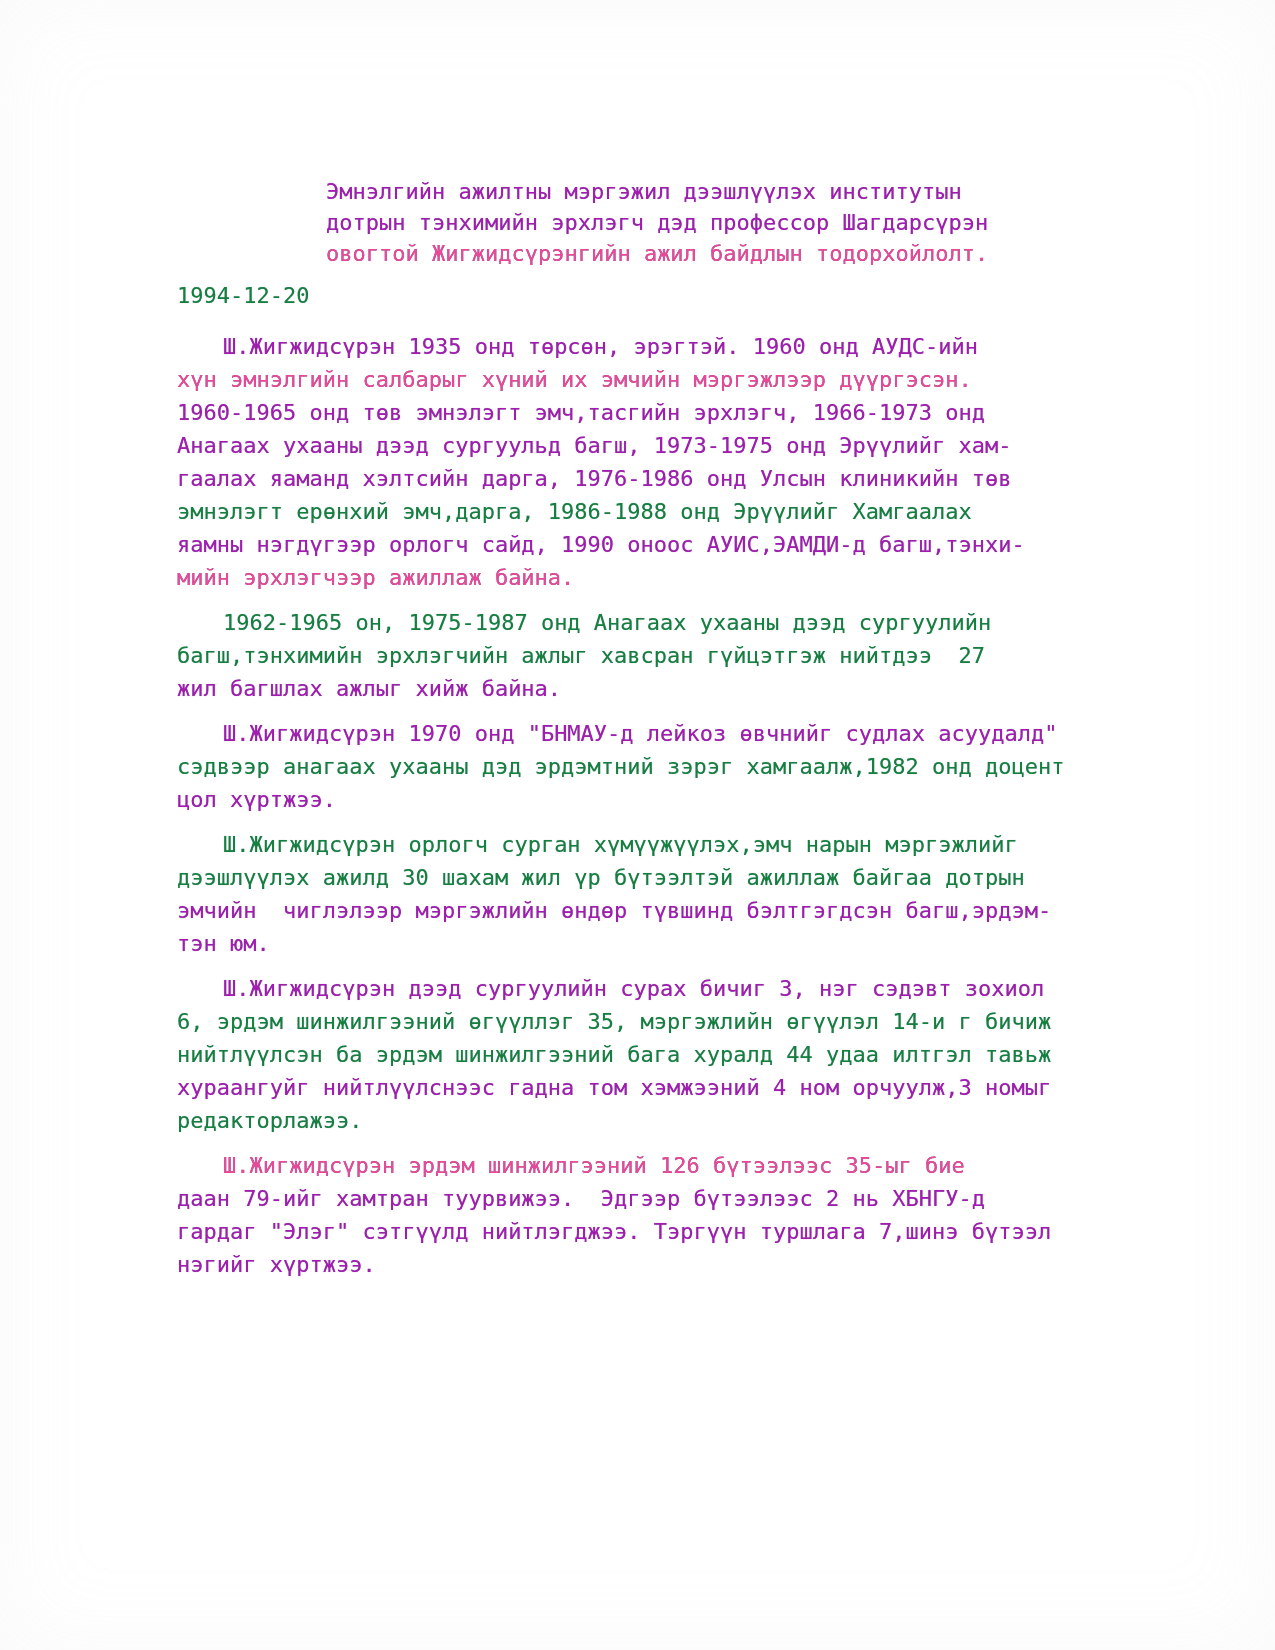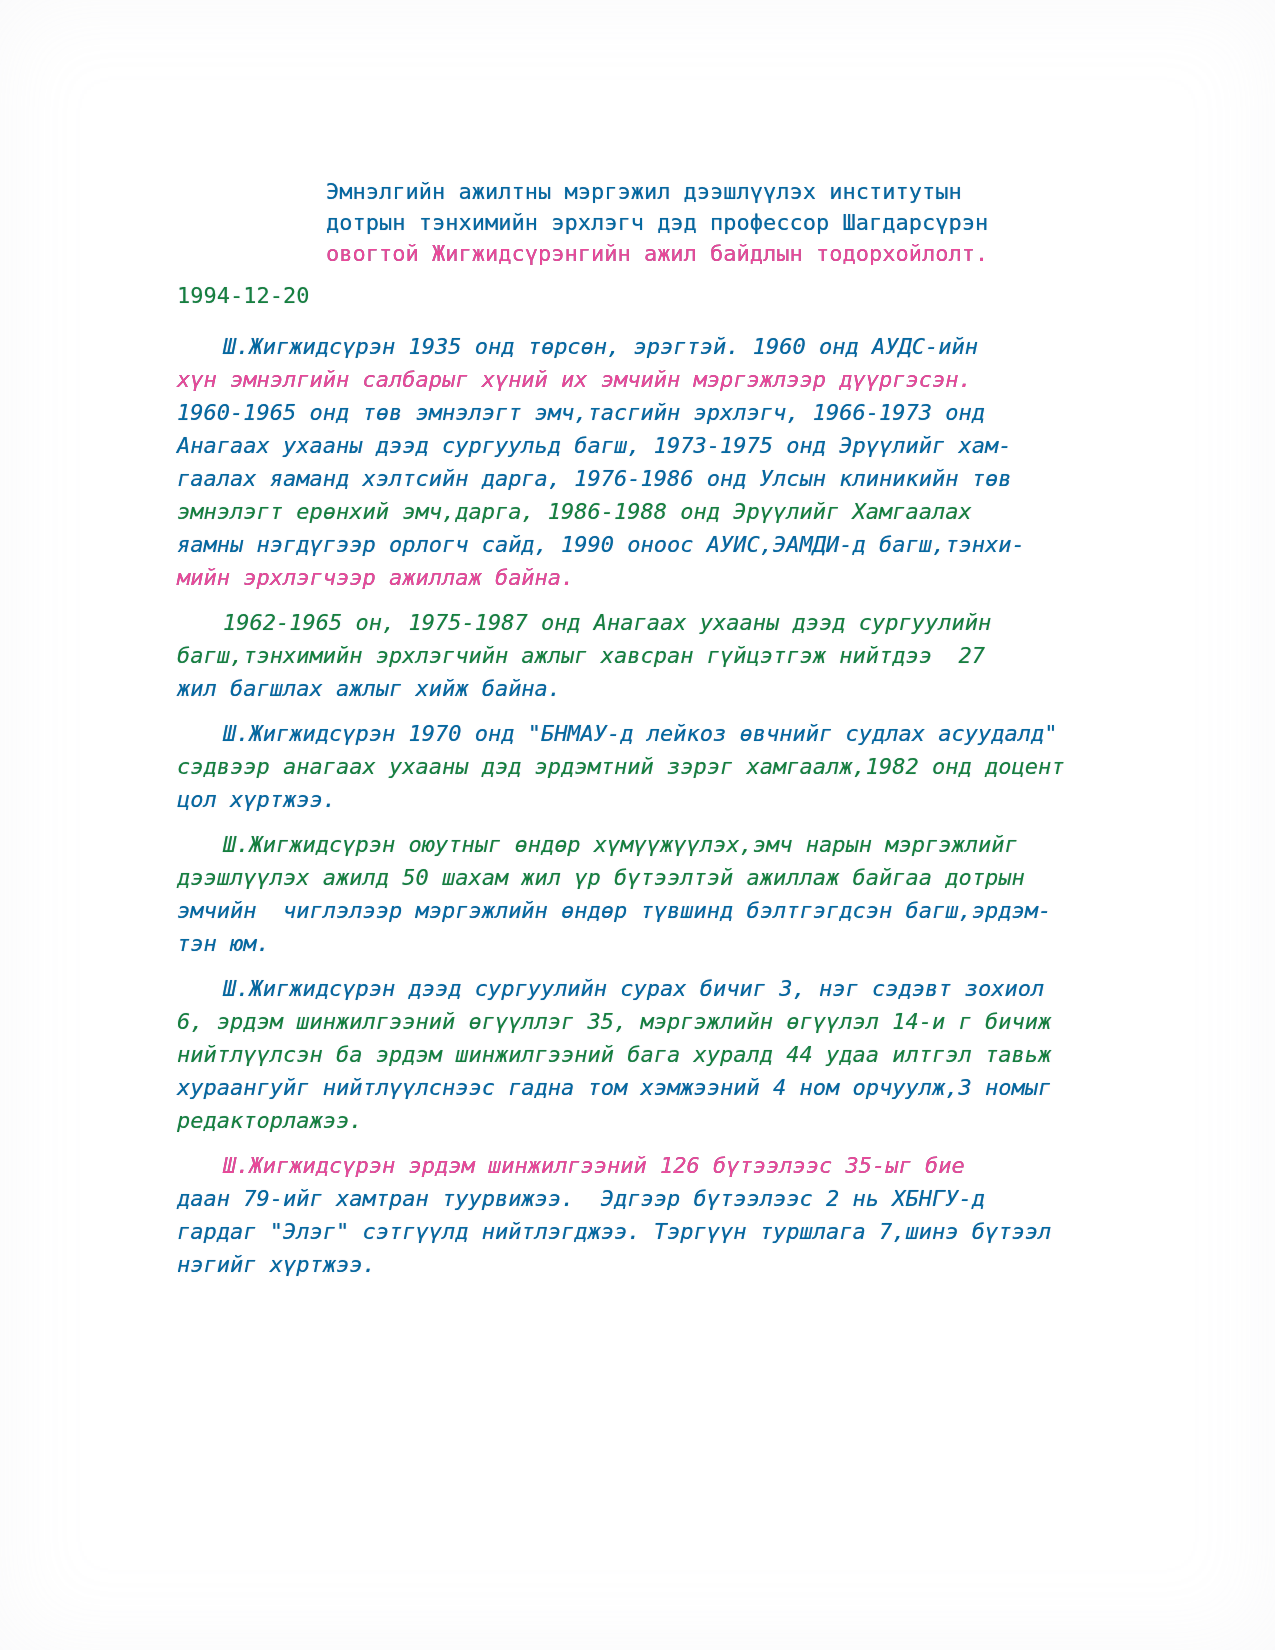--- a/index.html
+++ b/index.html
@@ -19,26 +19,26 @@
   }
   .line, .date {
     font-size: 22px;
     white-space: pre;
     letter-spacing: 0px;
   }
   .header { position: absolute; left: 326px; top: 176px; }
   .header .line { line-height: 31px; }
   .date { position: absolute; left: 177px; top: 283px; }
   .body { position: absolute; left: 177px; top: 330px; width: 900px; }
-  .body .line { line-height: 33px; font-style: italic; }
+  .body .line { line-height: 33px; }
   .para { margin: 0 0 12px 0; }
   .indent { padding-left: 46px; }
   
   .t-d { color: #ec4899; text-shadow: 0 0 0.6px #5a5f83; }
-  .t-m { color: #0369a1; text-shadow: 0 0 0.8px #8a8fae; }
+  .t-m { color: #a21caf; text-shadow: 0 0 0.8px #8a8fae; }
   .t-l { color: #15803d; text-shadow: 0 0 1px #aab0cb; }
 </style>
 </head>
 <body>
 
 <div class="page">
   <div class="ink">
 
     <div class="header">
       <div class="line t-m">Эмнэлгийн ажилтны мэргэжил дээшлүүлэх институтын</div>
@@ -67,22 +67,22 @@
         <div class="line t-m">жил багшлах ажлыг хийж байна.</div>
       </div>
 
       <div class="para">
         <div class="line indent t-m">Ш.Жигжидсүрэн 1970 онд "БНМАУ-д лейкоз өвчнийг судлах асуудалд"</div>
         <div class="line t-l">сэдвээр анагаах ухааны дэд эрдэмтний зэрэг хамгаалж,1982 онд доцент</div>
         <div class="line t-m">цол хүртжээ.</div>
       </div>
 
       <div class="para">
-        <div class="line indent t-l">Ш.Жигжидсүрэн оюутныг өндөр хүмүүжүүлэх,эмч нарын мэргэжлийг</div>
-        <div class="line t-l">дээшлүүлэх ажилд 50 шахам жил үр бүтээлтэй ажиллаж байгаа дотрын</div>
+        <div class="line indent t-l">Ш.Жигжидсүрэн орлогч сурган хүмүүжүүлэх,эмч нарын мэргэжлийг</div>
+        <div class="line t-l">дээшлүүлэх ажилд 30 шахам жил үр бүтээлтэй ажиллаж байгаа дотрын</div>
         <div class="line t-m">эмчийн  чиглэлээр мэргэжлийн өндөр түвшинд бэлтгэгдсэн багш,эрдэм-</div>
         <div class="line t-m">тэн юм.</div>
       </div>
 
 
       <div class="para">
         <div class="line indent t-m">Ш.Жигжидсүрэн дээд сургуулийн сурах бичиг 3, нэг сэдэвт зохиол</div>
         <div class="line t-l">6, эрдэм шинжилгээний өгүүллэг 35, мэргэжлийн өгүүлэл 14-и г бичиж</div>
         <div class="line t-l">нийтлүүлсэн ба эрдэм шинжилгээний бага хуралд 44 удаа илтгэл тавьж</div>
         <div class="line t-m">хураангуйг нийтлүүлснээс гадна том хэмжээний 4 ном орчуулж,3 номыг</div>

